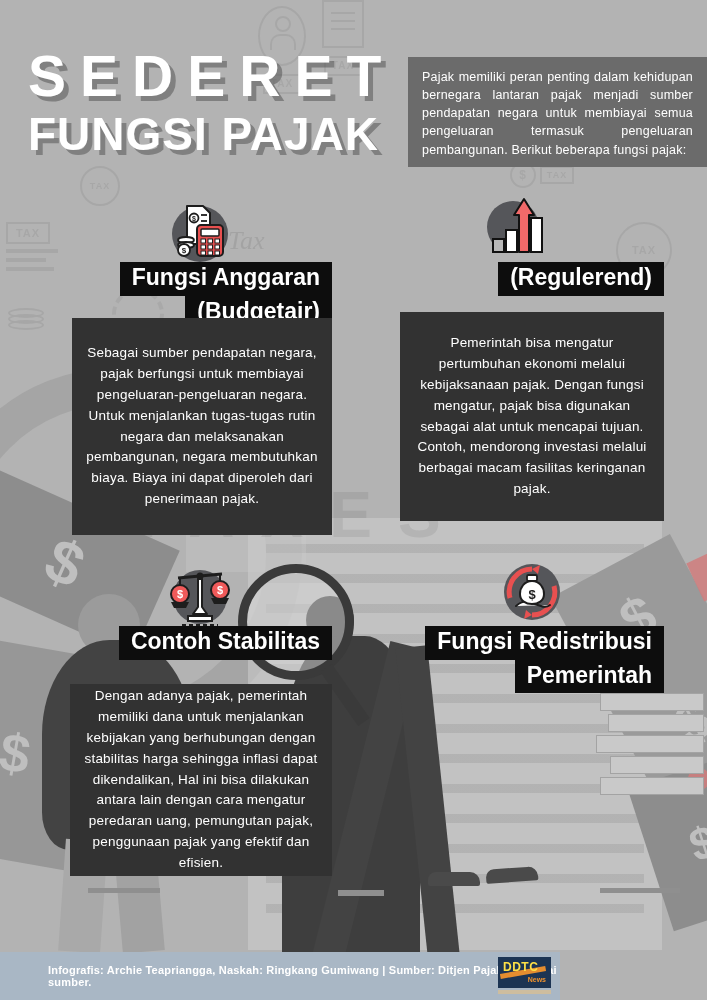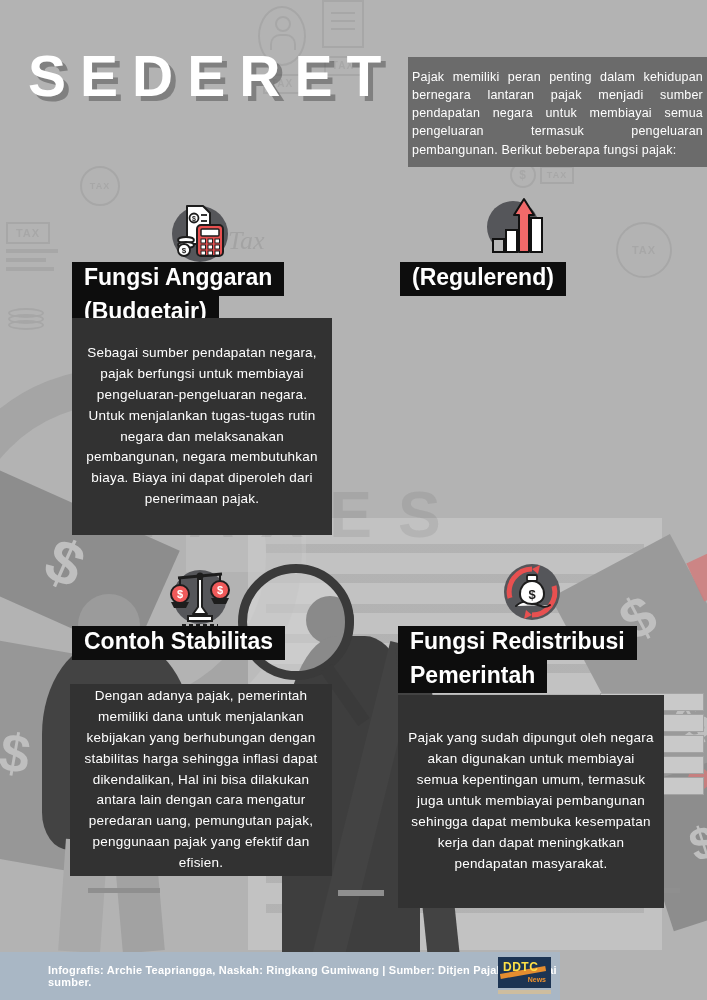--- a/index.html
+++ b/index.html
@@ -36,26 +36,26 @@
   .stack{position:absolute;}
   .stack i{display:block;height:16px;background:#c9c9c9;border:1px solid #a3a3a3;margin-top:3px;}
   .redbit{position:absolute;background:#d07d7d;opacity:.85;}
 
   
   .title{position:absolute;left:28px;top:48px;z-index:2;color:#fff;font-weight:bold;line-height:1;
          text-shadow:5px 5px 0 rgba(85,85,85,.55);}
   .title-l1{font-size:57px;letter-spacing:14px;}
   .title-l2{font-size:46px;letter-spacing:1px;margin-top:6px;}
   .intro{position:absolute;left:408px;top:57px;width:299px;height:110px;box-sizing:border-box;z-index:2;
-         background:#6b6b6b;color:#fff;font-size:12.5px;line-height:1.45;padding:11px 4px;
+         background:#6b6b6b;color:#fff;font-size:12.5px;line-height:1.45;padding:11px 14px;
          text-align:justify;letter-spacing:.2px;}
 
   
   .icon-badge{position:absolute;z-index:2;width:72px;height:72px;}
-  .sec-head{position:absolute;z-index:2;text-align:left;}
+  .sec-head{position:absolute;z-index:2;text-align:right;}
   .head-row{line-height:0;}
   .head-row + .head-row{margin-top:0px;}
   .head-line{display:inline-block;background:#0d0d0d;color:#fff;font-weight:bold;font-size:23px;
              line-height:1.2;padding:2px 12px 4px;}
   .sec-body{position:absolute;z-index:2;box-sizing:border-box;background:#323232;color:#fff;
             display:flex;align-items:center;justify-content:center;text-align:center;
             font-size:13.5px;line-height:1.55;letter-spacing:.2px;padding:8px 8px;}
   .sec-body p{margin:0;}
 
   
@@ -157,20 +157,21 @@
       <i></i>
         <i style="margin-left:8px"></i>
         <i style="margin-left:-4px"></i>
         <i style="margin-left:10px"></i>
         <i></i>
     </div>
   </div>
 
   <div class="title">
     <div class="title-l1">SEDERET</div>
+    <div class="title-l2">FUNGSI PAJAK</div>
   </div>
   <div class="intro">Pajak memiliki peran penting dalam kehidupan bernegara lantaran pajak menjadi sumber pendapatan negara untuk membiayai semua pengeluaran termasuk pengeluaran pembangunan. Berikut beberapa fungsi pajak:</div>
 
   <div class="icon-badge" style="left:164px;top:196px">
     <svg viewBox="0 0 72 72" width="72" height="72">
       <circle cx="36" cy="38" r="28" fill="#55565a"></circle>
       <path d="M23 10 h16 l7 7 v31 h-23 z" fill="#fff" stroke="#1d1d1d" stroke-width="2" stroke-linejoin="round"></path>
       <circle cx="30" cy="22" r="4.5" fill="#fff" stroke="#1d1d1d" stroke-width="1.8"></circle>
       <text x="30" y="25" font-size="7" font-weight="bold" text-anchor="middle" fill="#1d1d1d">$</text>
       <line x1="37" y1="19" x2="43" y2="19" stroke="#1d1d1d" stroke-width="1.8"></line>
@@ -207,20 +208,23 @@
       <circle cx="34" cy="36" r="26" fill="#55565a"></circle>
       <rect x="14" y="48" width="11" height="13" fill="#b9b9b9" stroke="#111" stroke-width="2"></rect>
       <rect x="27" y="39" width="11" height="22" fill="#fff" stroke="#111" stroke-width="2"></rect>
       <rect x="52" y="27" width="11" height="34" fill="#fff" stroke="#111" stroke-width="2"></rect>
       <path d="M45 8 L55 24 H50 V61 H40 V24 H35 Z" fill="#f06969" stroke="#111" stroke-width="2" stroke-linejoin="round"></path>
     </svg>
   </div>
   <div class="sec-head" style="left:400px;top:262px;width:264px">
     <div class="head-row"><span class="head-line">(Regulerend)</span></div>
   </div>
+  <div class="sec-body" style="left:400px;top:312px;width:264px;height:209px">
+    <p>Pemerintah bisa mengatur pertumbuhan ekonomi melalui kebijaksanaan pajak. Dengan fungsi mengatur, pajak bisa digunakan sebagai alat untuk mencapai tujuan. Contoh, mendorong investasi melalui berbagai macam fasilitas keringanan pajak.</p>
+  </div>
 
   <div class="icon-badge" style="left:164px;top:561px">
     <svg viewBox="0 0 72 72" width="72" height="72">
       <circle cx="36" cy="36" r="27" fill="#55565a"></circle>
       <line x1="14" y1="17" x2="58" y2="13" stroke="#1d1d1d" stroke-width="3"></line>
       <circle cx="36" cy="15" r="3.5" fill="#1d1d1d"></circle>
       <line x1="16" y1="17" x2="16" y2="27" stroke="#1d1d1d" stroke-width="2"></line>
       <line x1="56" y1="13" x2="56" y2="23" stroke="#1d1d1d" stroke-width="2"></line>
       <circle cx="16" cy="33" r="9" fill="#f05a5a" stroke="#1d1d1d" stroke-width="2"></circle>
       <text x="16" y="37" font-size="11" font-weight="bold" text-anchor="middle" fill="#fff">$</text>
@@ -250,23 +254,20 @@
       <path d="M20 50 q8 -7 15 -3 l10 3 q5 2 9 -1" fill="#fff" stroke="#1d1d1d" stroke-width="2" stroke-linecap="round"></path>
       <rect x="31" y="19" width="10" height="6" rx="1.5" fill="#fff" stroke="#1d1d1d" stroke-width="1.8"></rect>
       <path d="M36 25 c-8 0 -12 7 -12 13 c0 7 6 10 12 10 c6 0 12 -3 12 -10 c0 -6 -4 -13 -12 -13 z" fill="#fff" stroke="#1d1d1d" stroke-width="2"></path>
       <text x="36" y="43" font-size="13" font-weight="bold" text-anchor="middle" fill="#1d1d1d">$</text>
     </svg>
   </div>
   <div class="sec-head" style="left:398px;top:626px;width:266px">
     <div class="head-row"><span class="head-line">Fungsi Redistribusi</span></div>
     <div class="head-row"><span class="head-line">Pemerintah</span></div>
   </div>
-  <div class="sec-body" style="left:398px;top:695px;width:266px;height:213px">
-    <p>Pajak yang sudah dipungut oleh negara akan digunakan untuk membiayai semua kepentingan umum, termasuk juga untuk membiayai pembangunan sehingga dapat membuka kesempatan kerja dan dapat meningkatkan pendapatan masyarakat.</p>
-  </div>
 
   <div class="footer">
     <div class="credits">Infografis: Archie Teapriangga, Naskah: Ringkang Gumiwang | Sumber: Ditjen Pajak, berbagai sumber.</div>
     <div class="logo">
       <div class="logo-box">
         <div class="logo-swoosh"></div>
         <div class="logo-brand">DDTC</div>
         <div class="logo-sub">News</div>
       </div>
       <div class="logo-tagline-bar"></div>

